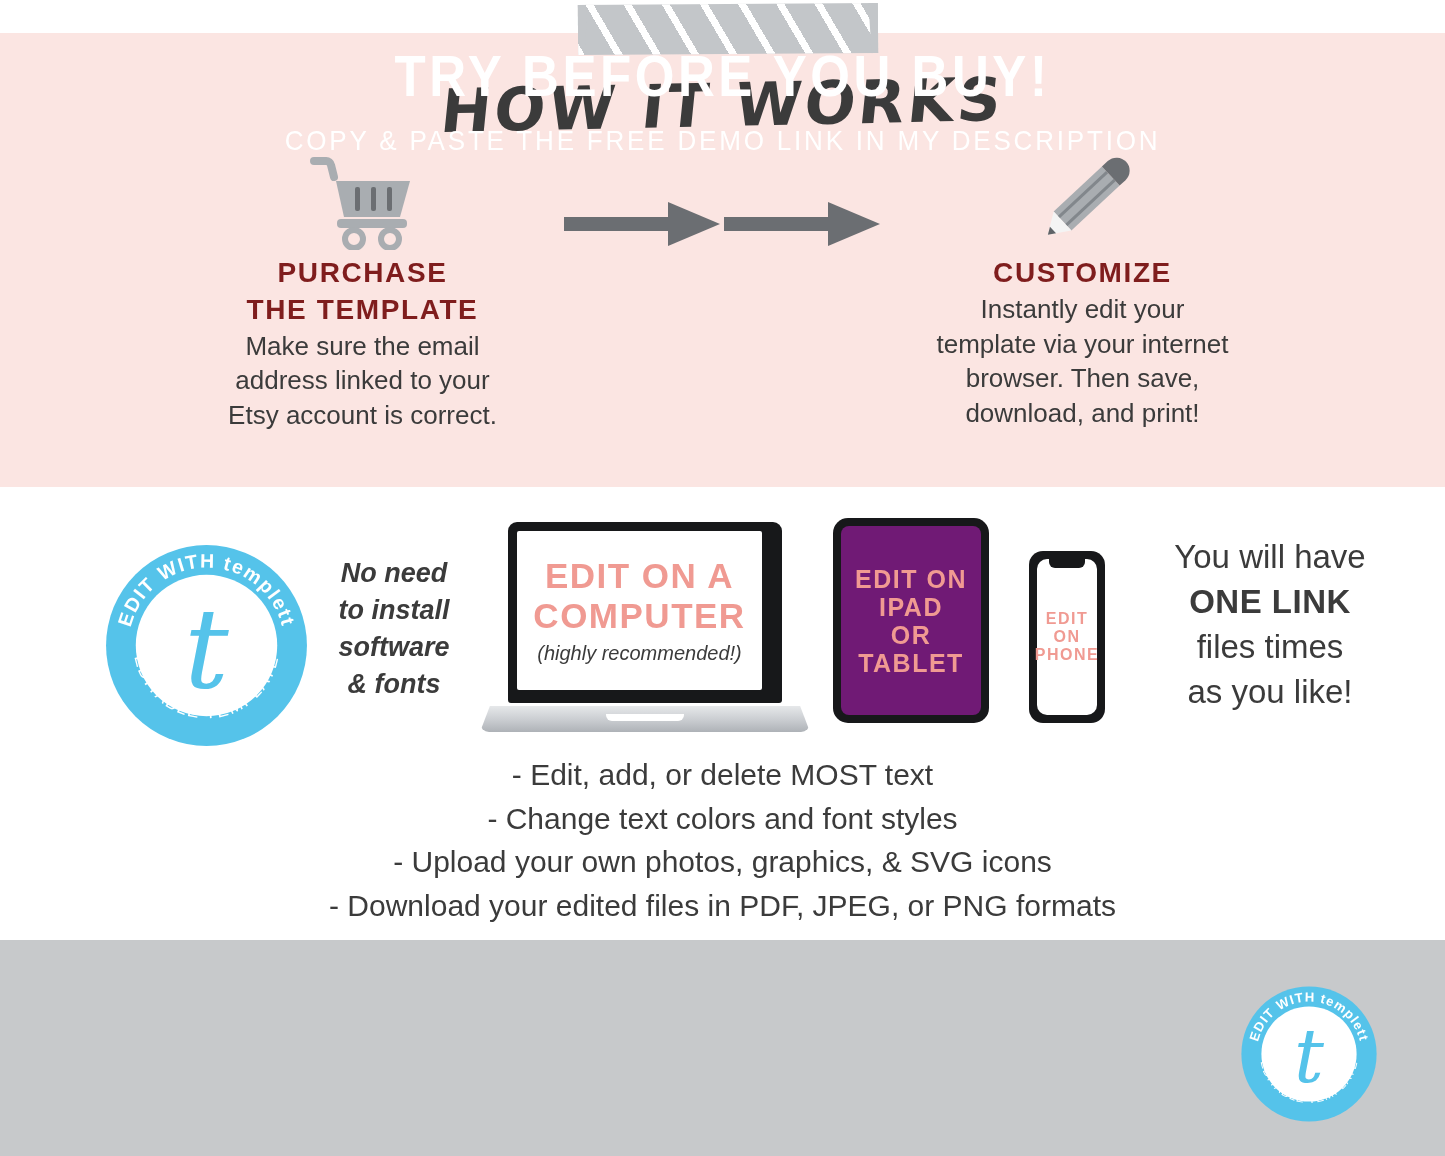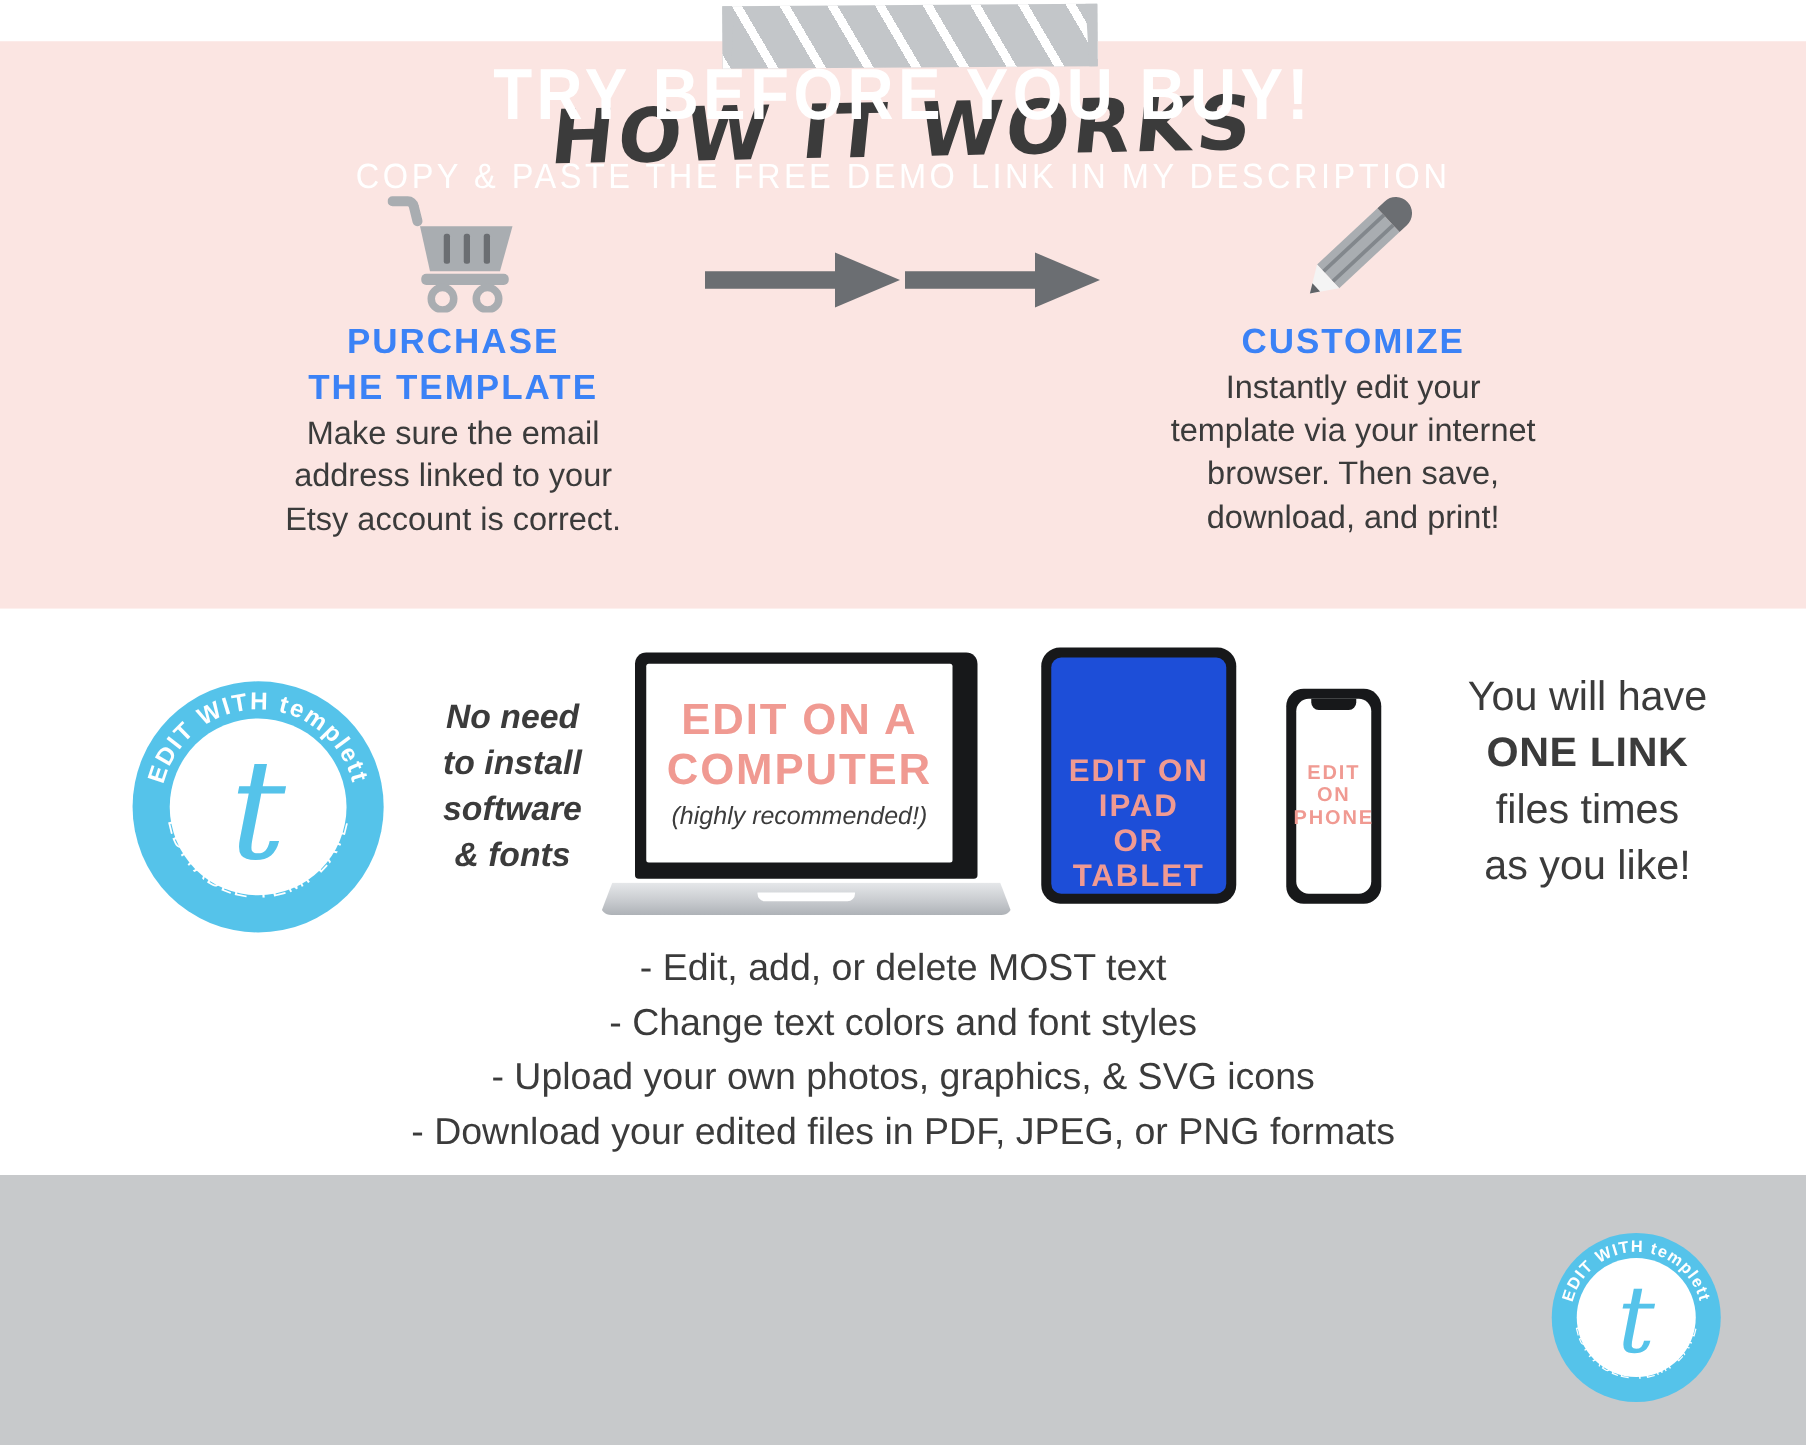--- a/index.html
+++ b/index.html
@@ -55,21 +55,21 @@
   .steps{
     position:absolute; left:0; top:150px; width:1445px; height:320px;
     display:flex; align-items:flex-start; justify-content:center;
   }
   .step{ width:400px; text-align:center; }
   .step .icon-slot{
     height:105px; display:flex; align-items:center; justify-content:center;
   }
   .step-title{
     font-weight:bold; font-size:28px; letter-spacing:1.6px;
-    line-height:1.32; color:#3b82f6; white-space:pre-line;
+    line-height:1.32; color:#7f1d1d; white-space:pre-line;
   }
   .step-note{
     font-style:italic; font-size:25px; line-height:1.32; color:#3b3b3b;
   }
   .step-body{
     font-size:26px; line-height:1.33; color:#3b3b3b; white-space:pre-line;
   }
 
   .arrow{
     width:160px; margin-top:50px; display:flex; justify-content:center;
@@ -83,21 +83,21 @@
   
   .mid{
     position:absolute; left:0; top:487px; width:1445px; height:453px;
     background:#ffffff;
   }
   .badge-main{
     position:absolute; left:104px; top:543px; width:205px; height:205px;
   }
 
   .noneed{
-    position:absolute; left:330px; top:555px; width:160px;
+    position:absolute; left:314px; top:555px; width:160px;
     text-align:center;
     font-weight:bold; font-style:italic;
     font-size:27px; line-height:1.37; color:#3b3b3b;
     white-space:pre-line;
   }
 
   
   .laptop{ position:absolute; left:480px; top:522px; width:330px; height:210px; }
   .laptop-lid{
     position:absolute; left:28px; top:0; width:274px; height:181px;
@@ -125,22 +125,22 @@
   }
   .laptop-pink{ font-size:35px; }
   .laptop-sub{ font-style:italic; font-size:20px; color:#3b3b3b; margin-top:7px; }
 
   
   .tablet{
     position:absolute; left:833px; top:518px; width:156px; height:205px;
     background:#17181a; border-radius:15px; padding:8px;
   }
   .tablet-screen{
-    width:100%; height:100%; background:#1d4ed8; border-radius:8px;
-    display:flex; align-items:flex-end; justify-content:center;
+    width:100%; height:100%; background:#701a75; border-radius:8px;
+    display:flex; align-items:center; justify-content:center;
   }
   .tablet-pink{ font-size:25px; }
 
   
   .phone{
     position:absolute; left:1029px; top:551px; width:76px; height:172px;
     background:#17181a; border-radius:14px; padding:8px;
   }
   .phone-screen{
     position:relative; width:100%; height:100%; background:#fff; border-radius:10px;

